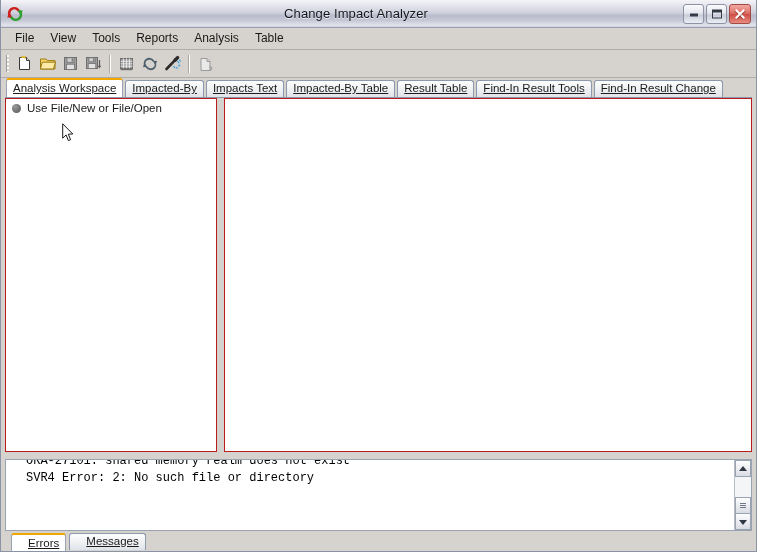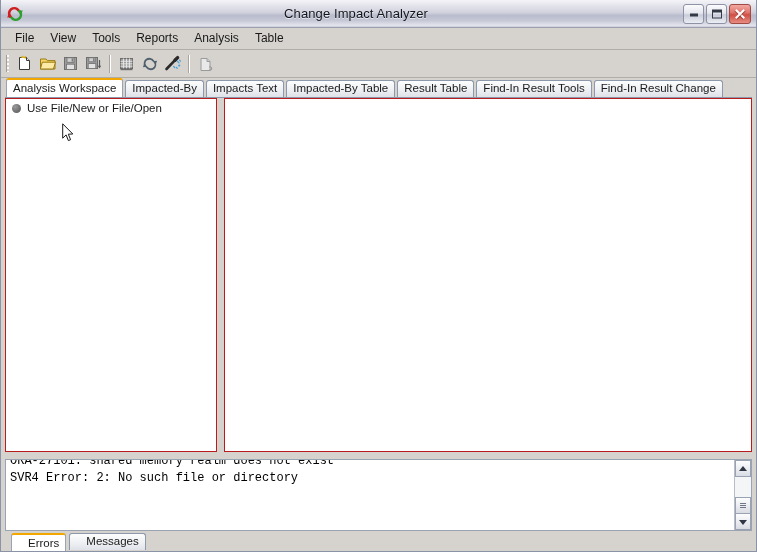--- a/index.html
+++ b/index.html
@@ -182,20 +182,21 @@
     color: #1a1a1a;
     line-height: 15px;
     padding: 0 6px;
     margin-right: 2px;
     background: linear-gradient(to bottom, #fdfdfd 0%, #eef0f3 55%, #dfe2e8 100%);
     border: 1px solid #8c98ab;
     border-bottom: none;
     border-radius: 3px 3px 0 0;
     white-space: nowrap;
     cursor: default;
+    text-decoration: underline;
   }
   .tab.active {
     height: 19px;
     line-height: 17px;
     background: #ffffff;
     border-color: #9aa3b2;
     border-top: 2px solid #f2a600;
     padding-top: 0;
     position: relative;
     z-index: 3;
@@ -265,20 +266,21 @@
   }
 
   
   .split-bottom {
     display: flex;
     height: 72px;
     background: #ffffff;
     border: 1px solid #9aa3b2;
     box-sizing: border-box;
     overflow: hidden;
+    padding-left: 16px;
   }
   .msg-area {
     flex: 1 1 auto;
     padding: 0 0 0 4px;
     overflow: hidden;
     position: relative;
   }
   .msg-line {
     font-family: "Liberation Mono", monospace;
     font-size: 12px;

